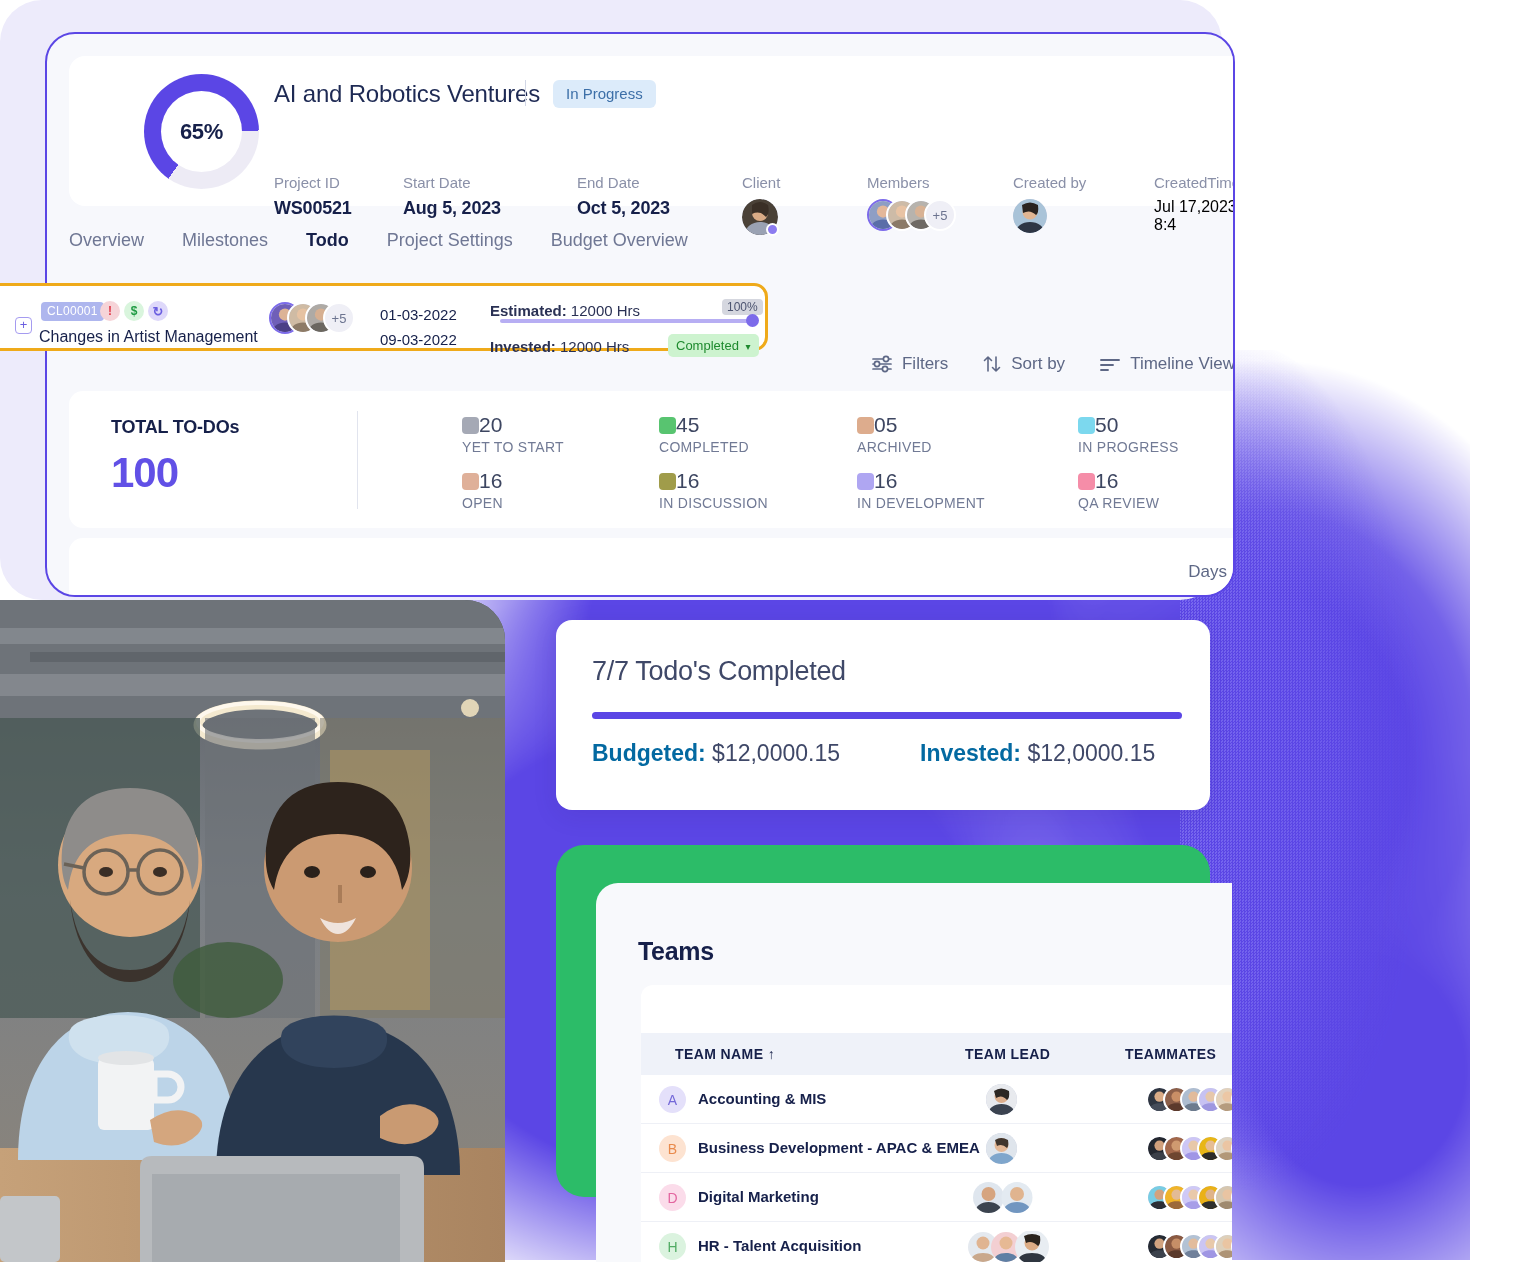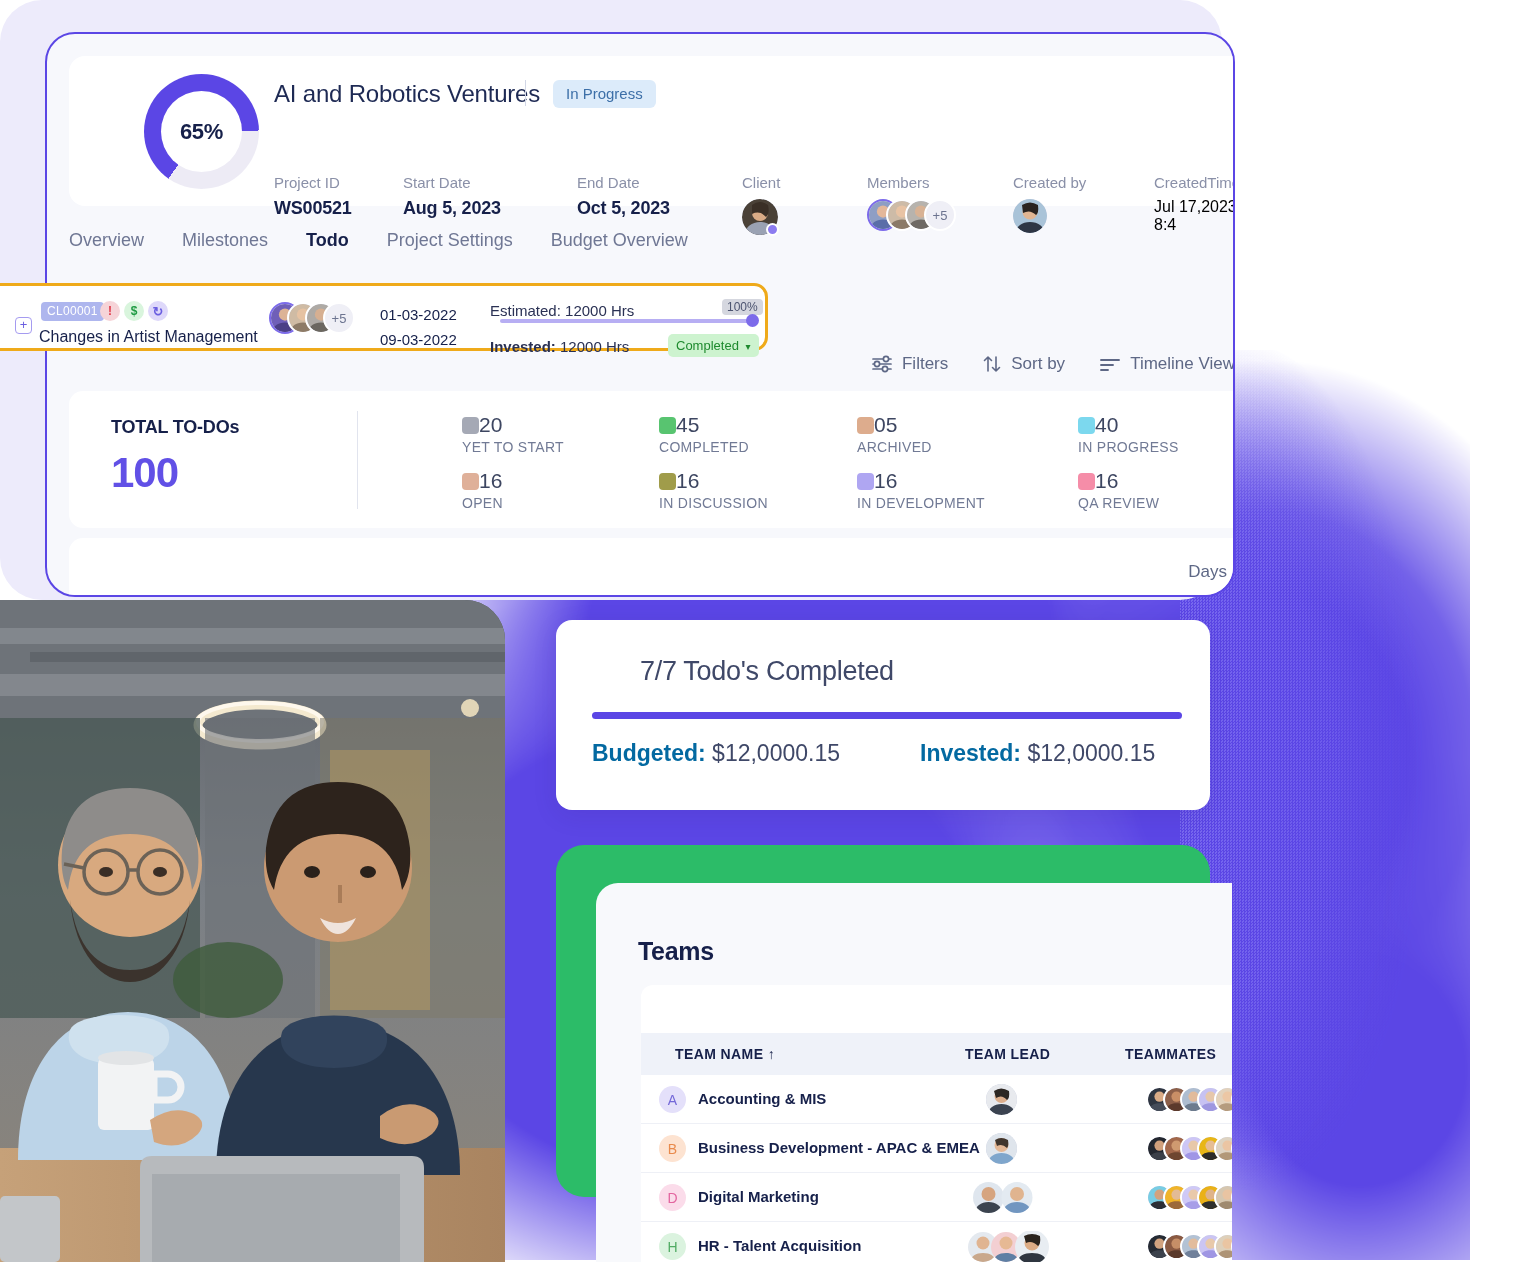--- a/index.html
+++ b/index.html
@@ -118,21 +118,21 @@
   }
   .chip-id{
     position:absolute; left:65px; top:16px; height:19px; padding:0 6px; background:#AEB6EE;
     color:#fff; font-size:12px; line-height:19px; border-radius:4px; letter-spacing:.3px;
   }
   .mini-ic{ position:absolute; top:15px; width:20px; height:20px; border-radius:50%;
             display:flex; align-items:center; justify-content:center; font-size:12px; font-weight:700;}
   .todo-name{ position:absolute; left:63px; top:42px; font-size:16px; color:#16204A; white-space:nowrap;}
   .hl-dates{ position:absolute; left:404px; top:16px; font-size:15px; color:#16204A; line-height:25px; font-weight:400;}
   .hl-est{ position:absolute; left:514px; top:16px; font-size:15px; color:#2A3154; white-space:nowrap;}
-  .hl-est b{ font-weight:400; }
+  .hl-est b{ font-weight:700; }
   .hl-inv{ position:absolute; left:514px; top:52px; font-size:15px; color:#2A3154; white-space:nowrap;}
   .hl-inv b{ font-weight:700; }
   .pct-badge{ position:absolute; left:746px; top:13px; background:#D5D7DF; color:#4C5470;
               font-size:12px; border-radius:4px; padding:1px 5px;}
   .bar{ position:absolute; left:524px; top:33px; width:256px; height:4px; background:#B7AEF3; border-radius:3px;}
   .bar-knob{ position:absolute; left:770px; top:28px; width:13px; height:13px; border-radius:50%; background:#7C6BEA;}
   .chip-completed{
     position:absolute; left:692px; top:48px; height:23px; padding:0 8px; background:#CDF3CF;
     color:#1E8A2E; font-size:13px; line-height:23px; border-radius:5px; white-space:nowrap;
   }
@@ -168,21 +168,21 @@
     border-radius:0 40px 0 0; overflow:hidden; background:#6f7880;
   }
   #photo svg{ display:block; }
 
   
   #todo-card{
     position:absolute; left:556px; top:620px; width:654px; height:190px;
     background:#fff; border-radius:16px;
     box-shadow:0 6px 24px rgba(40,30,110,.10);
   }
-  #todo-card .h{ position:absolute; left:36px; top:36px; font-size:27px; color:#3F4868; letter-spacing:-.3px;margin-left:48px;}
+  #todo-card .h{ position:absolute; left:36px; top:36px; font-size:27px; color:#3F4868; letter-spacing:-.3px;}
   #todo-card .pbar{ position:absolute; left:36px; top:92px; width:590px; height:7px; background:#5B46E5; border-radius:4px;}
   #todo-card .money{ position:absolute; top:120px; font-size:23px; color:#3F4868; white-space:nowrap;}
   #todo-card .money b{ color:#0369a1; font-weight:700;}
 
   
   #green-panel{
     position:absolute; left:556px; top:845px; width:654px; height:352px;
     background:#2CBC68; border-radius:28px;
   }
   #teams-card{
@@ -398,21 +398,21 @@
         <div class="stat" style="left:788px;top:22px;text-align:right;">
           <div class="row1">
               <span class="sw" style="background:#DDAC8D"></span>
           <span class="n">05</span>
             </div>
           <div class="t">ARCHIVED</div>
         </div>
         <div class="stat" style="left:1009px;top:22px;">
           <div class="row1">
               <span class="sw" style="background:#7CD8EE"></span>
-          <span class="n">40</span>
+          <span class="n">50</span>
             </div>
           <div class="t">IN PROGRESS</div>
         </div>
 
         <div class="stat" style="left:393px;top:78px;">
           <div class="row1">
               <span class="sw" style="background:#DFB099"></span>
           <span class="n">16</span>
             </div>
           <div class="t">OPEN</div>

